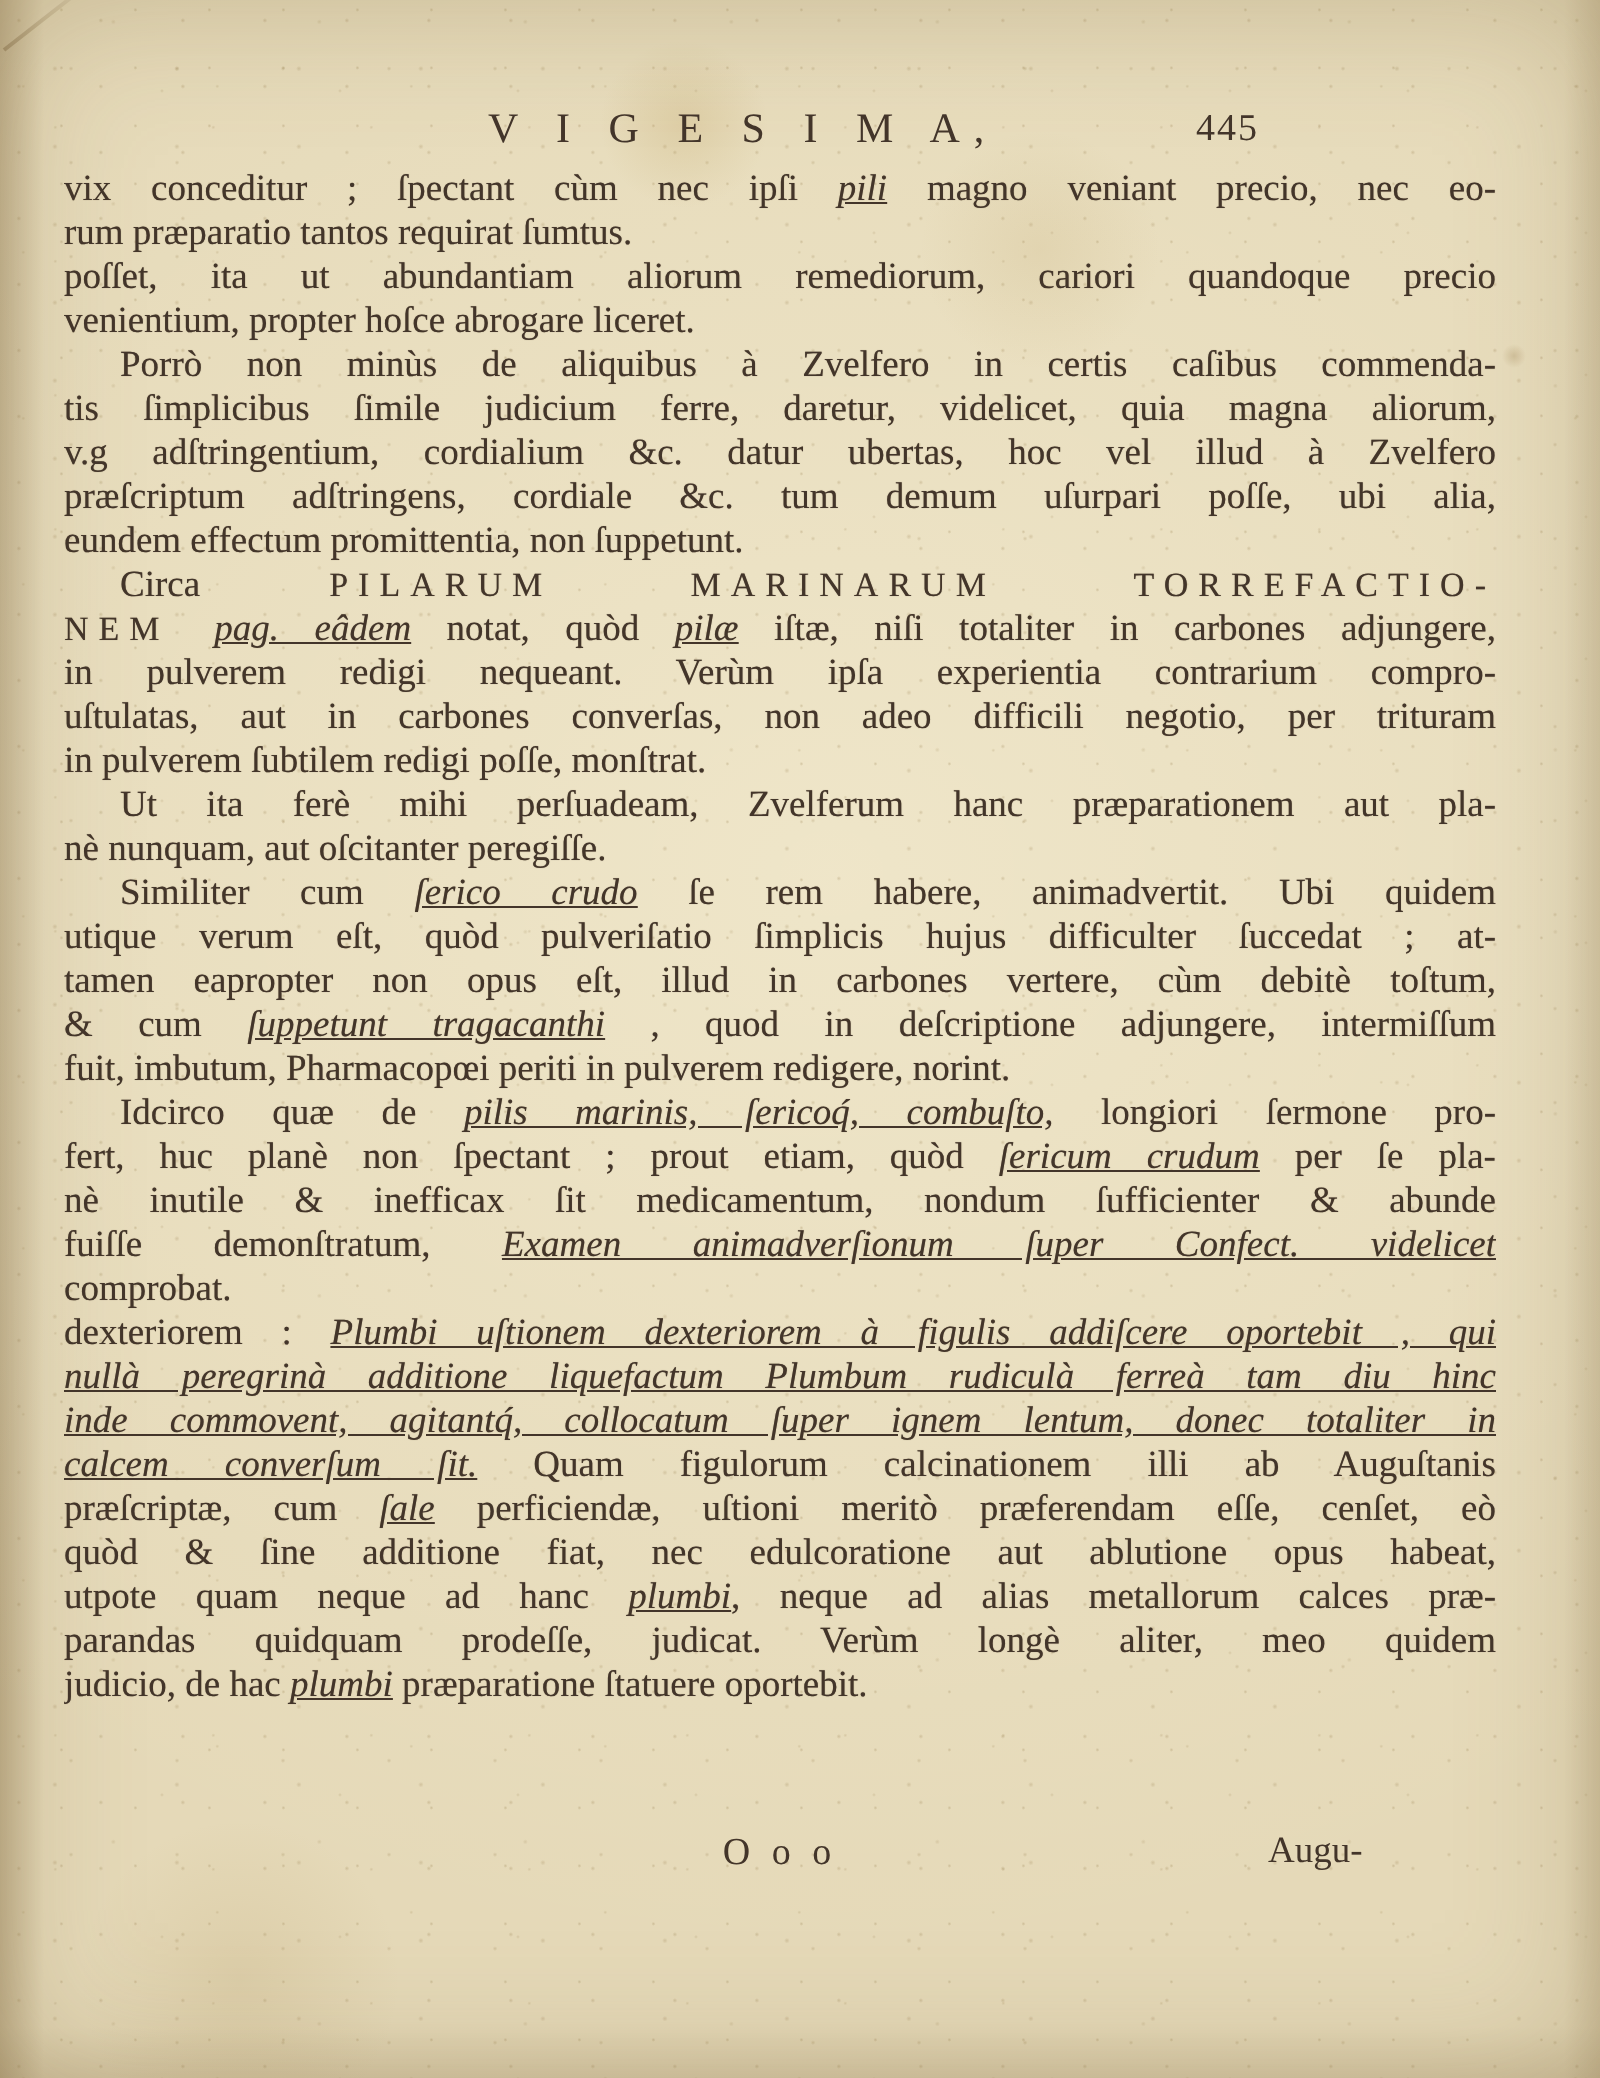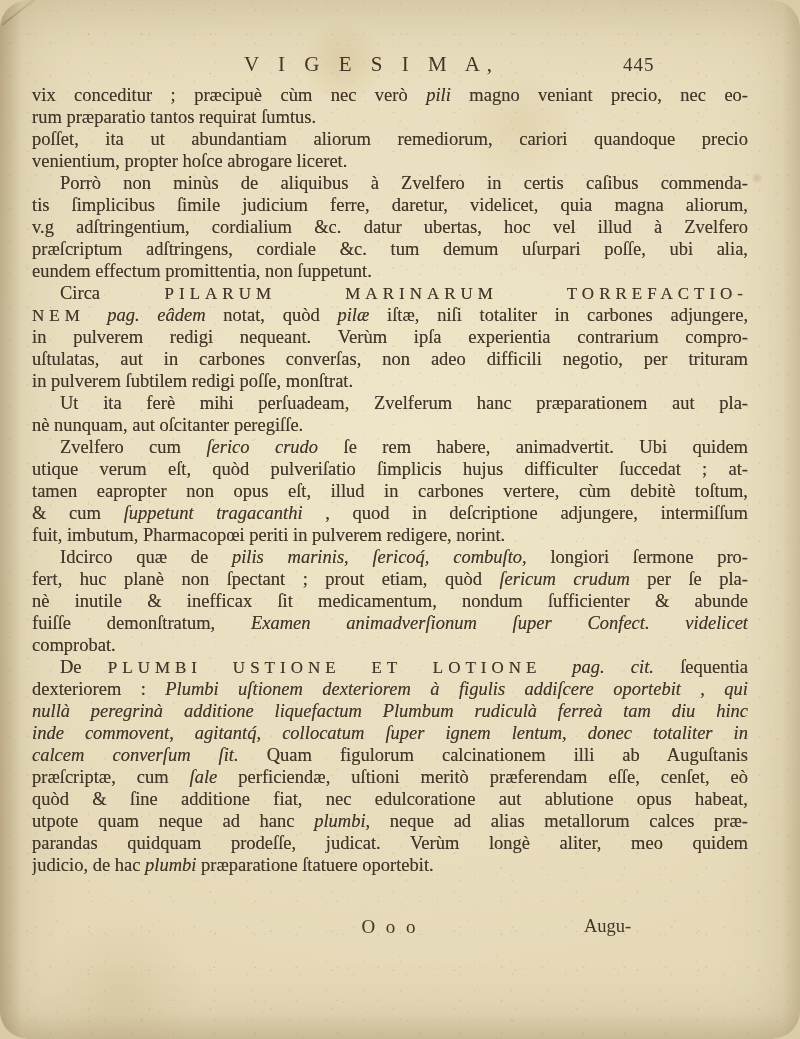--- a/index.html
+++ b/index.html
@@ -23,97 +23,95 @@
       radial-gradient(1px 1px at 83% 17%, rgba(145,120,70,.3), transparent 100%),
       radial-gradient(ellipse 900px 760px at 52% 42%, rgba(255,250,228,.38), rgba(255,250,228,0) 72%),
       linear-gradient(90deg, rgba(118,92,50,.30), rgba(118,92,50,0) 22px),
       linear-gradient(270deg, rgba(118,92,50,.16), rgba(118,92,50,0) 18px),
       linear-gradient(0deg, rgba(118,92,50,.12), rgba(118,92,50,0) 26px);
     background-size:
       auto,auto,auto,auto,
       41px 33px, 53px 47px, 61px 39px, 37px 29px,
       auto,auto,auto,auto;
     box-shadow: inset 0 0 70px rgba(122,98,54,.30);
-    border-radius: 28px;
   }
   .speckles{
     position:absolute;inset:0;pointer-events:none;
     background-image:
       radial-gradient(1px 1px at 12% 52%, rgba(150,125,75,.22), transparent 100%),
       radial-gradient(1px 1px at 91% 64%, rgba(150,125,75,.22), transparent 100%),
       radial-gradient(1.3px 1.3px at 55% 12%, rgba(150,125,75,.2), transparent 100%),
       radial-gradient(1px 1px at 35% 95%, rgba(150,125,75,.22), transparent 100%);
     background-size: 97px 83px, 89px 71px, 103px 91px, 79px 67px;
   }
   .crease{
     position:absolute;left:2px;top:24px;width:58px;height:2px;
     background:linear-gradient(90deg, rgba(110,85,45,.35), rgba(110,85,45,0));
     transform:rotate(-38deg);transform-origin:left center;
   }
   .header{position:absolute;top:52px;left:32px;width:716px;height:28px;}
   .title{
     position:absolute;left:212px;top:0;
     font-size:21px;letter-spacing:7px;white-space:nowrap;
   }
-  .pagenum{position:absolute;left:591px;top:2px;font-size:19px;letter-spacing:1px;}
+  .pagenum{position:absolute;left:566px;top:2px;font-size:19px;letter-spacing:1px;}
   .body{position:absolute;top:84px;left:32px;width:716px;}
   .line{
     height:22px;line-height:22px;font-size:18.5px;
     overflow:hidden;white-space:normal;
     text-shadow:0 0 .4px rgba(62,46,26,.55);
   }
   .line.j{text-align:justify;}
   .line.j::after{content:"";display:inline-block;width:100%;height:0;}
   .line.ind{text-indent:28px;}
-  .seg-i{font-style:italic;}
+  .seg-i{font-style:italic;text-decoration:underline;}
   .seg-c{letter-spacing:5px;font-size:17px;}
   .footer{position:absolute;top:916px;left:32px;width:716px;height:26px;}
   .sig{position:absolute;left:0;width:100%;text-align:center;font-size:19px;letter-spacing:3px;}
-  .catch{position:absolute;left:552px;font-size:18.5px;}
+  .catch{position:absolute;left:602px;font-size:18.5px;}
 </style>
 </head>
 <body>
 
 <div class="page">
   <div class="speckles"></div>
   <div class="crease"></div>
 
   <div class="header">
     <span class="title">V I G E S I M A,</span>
     <span class="pagenum">445</span>
   </div>
 
   <div class="body">
-      <div class="line j"><span class="seg-r">vix conceditur ; præcipuè cùm nec verò </span><span class="seg-i">pili</span><span class="seg-r"> magno veniant precio, nec eo-</span></div>
+      <div class="line j"><span class="seg-r">vix conceditur ; ſpectant cùm nec ipſi </span><span class="seg-i">pili</span><span class="seg-r"> magno veniant precio, nec eo-</span></div>
       <div class="line"><span class="seg-r">rum præparatio tantos requirat ſumtus.</span></div>
       <div class="line j"><span class="seg-r">poſſet, ita ut abundantiam aliorum remediorum, cariori quandoque precio</span></div>
       <div class="line"><span class="seg-r">venientium, propter hoſce abrogare liceret.</span></div>
       <div class="line j ind"><span class="seg-r">Porrò non minùs de aliquibus à Zvelfero in certis caſibus commenda-</span></div>
       <div class="line j"><span class="seg-r">tis ſimplicibus ſimile judicium ferre, daretur, videlicet, quia magna aliorum,</span></div>
       <div class="line j"><span class="seg-r">v.g adſtringentium, cordialium &amp;c. datur ubertas, hoc vel illud à Zvelfero</span></div>
       <div class="line j"><span class="seg-r">præſcriptum adſtringens, cordiale &amp;c. tum demum uſurpari poſſe, ubi alia,</span></div>
       <div class="line"><span class="seg-r">eundem effectum promittentia, non ſuppetunt.</span></div>
       <div class="line j ind"><span class="seg-r">Circa </span><span class="seg-c">PILARUM MARINARUM TORREFACTIO-</span></div>
       <div class="line j"><span class="seg-c">NEM </span><span class="seg-i">pag. eâdem</span><span class="seg-r"> notat, quòd </span><span class="seg-i">pilæ</span><span class="seg-r"> iſtæ, niſi totaliter in carbones adjungere,</span></div>
       <div class="line j"><span class="seg-r">in pulverem redigi nequeant.  Verùm ipſa experientia contrarium compro-</span></div>
       <div class="line j"><span class="seg-r">uſtulatas, aut in carbones converſas, non adeo difficili negotio, per trituram</span></div>
       <div class="line"><span class="seg-r">in pulverem ſubtilem redigi poſſe, monſtrat.</span></div>
       <div class="line j ind"><span class="seg-r">Ut ita ferè mihi perſuadeam, Zvelferum hanc præparationem aut pla-</span></div>
       <div class="line"><span class="seg-r">nè nunquam, aut oſcitanter peregiſſe.</span></div>
-      <div class="line j ind"><span class="seg-r">Zvelfero cum </span><span class="seg-i">ſerico crudo</span><span class="seg-r"> ſe rem habere, animadvertit.  Ubi quidem</span></div>
+      <div class="line j ind"><span class="seg-r">Similiter cum </span><span class="seg-i">ſerico crudo</span><span class="seg-r"> ſe rem habere, animadvertit.  Ubi quidem</span></div>
       <div class="line j"><span class="seg-r">utique verum eſt, quòd pulveriſatio ſimplicis hujus difficulter ſuccedat ; at-</span></div>
       <div class="line j"><span class="seg-r">tamen eapropter non opus eſt, illud in carbones vertere, cùm debitè toſtum,</span></div>
       <div class="line j"><span class="seg-r">&amp; cum </span><span class="seg-i">ſuppetunt tragacanthi</span><span class="seg-r"> , quod in deſcriptione adjungere, intermiſſum</span></div>
       <div class="line"><span class="seg-r">fuit, imbutum, Pharmacopœi periti in pulverem redigere, norint.</span></div>
       <div class="line j ind"><span class="seg-r">Idcirco quæ de </span><span class="seg-i">pilis marinis, ſericoq́, combuſto,</span><span class="seg-r"> longiori ſermone pro-</span></div>
       <div class="line j"><span class="seg-r">fert, huc planè non ſpectant ; prout etiam, quòd </span><span class="seg-i">ſericum crudum</span><span class="seg-r"> per ſe pla-</span></div>
       <div class="line j"><span class="seg-r">nè inutile &amp; inefficax ſit medicamentum, nondum ſufficienter &amp; abunde</span></div>
       <div class="line j"><span class="seg-r">fuiſſe demonſtratum, </span><span class="seg-i">Examen animadverſionum ſuper Confect. videlicet</span></div>
       <div class="line"><span class="seg-r">comprobat.</span></div>
-      <div class="line j ind"><span class="seg-r">De </span><span class="seg-c">PLUMBI USTIONE ET LOTIONE </span><span class="seg-i">pag. cit.</span><span class="seg-r"> ſequentia</span></div>
       <div class="line j"><span class="seg-r">dexteriorem : </span><span class="seg-i">Plumbi uſtionem dexteriorem à figulis addiſcere oportebit , qui</span></div>
       <div class="line j"><span class="seg-i">nullà peregrinà additione liquefactum Plumbum rudiculà ferreà tam diu hinc</span></div>
       <div class="line j"><span class="seg-i">inde commovent, agitantq́, collocatum ſuper ignem lentum, donec totaliter in</span></div>
       <div class="line j"><span class="seg-i">calcem converſum ſit.</span><span class="seg-r">  Quam figulorum calcinationem illi ab Auguſtanis</span></div>
       <div class="line j"><span class="seg-r">præſcriptæ, cum </span><span class="seg-i">ſale</span><span class="seg-r"> perficiendæ, uſtioni meritò præferendam eſſe, cenſet, eò</span></div>
       <div class="line j"><span class="seg-r">quòd &amp; ſine additione fiat, nec edulcoratione aut ablutione opus habeat,</span></div>
       <div class="line j"><span class="seg-r">utpote quam neque ad hanc </span><span class="seg-i">plumbi</span><span class="seg-r">, neque ad alias metallorum calces præ-</span></div>
       <div class="line j"><span class="seg-r">parandas quidquam prodeſſe, judicat.  Verùm longè aliter, meo quidem</span></div>
       <div class="line"><span class="seg-r">judicio, de hac </span><span class="seg-i">plumbi</span><span class="seg-r"> præparatione ſtatuere oportebit.</span></div>
     </div>

